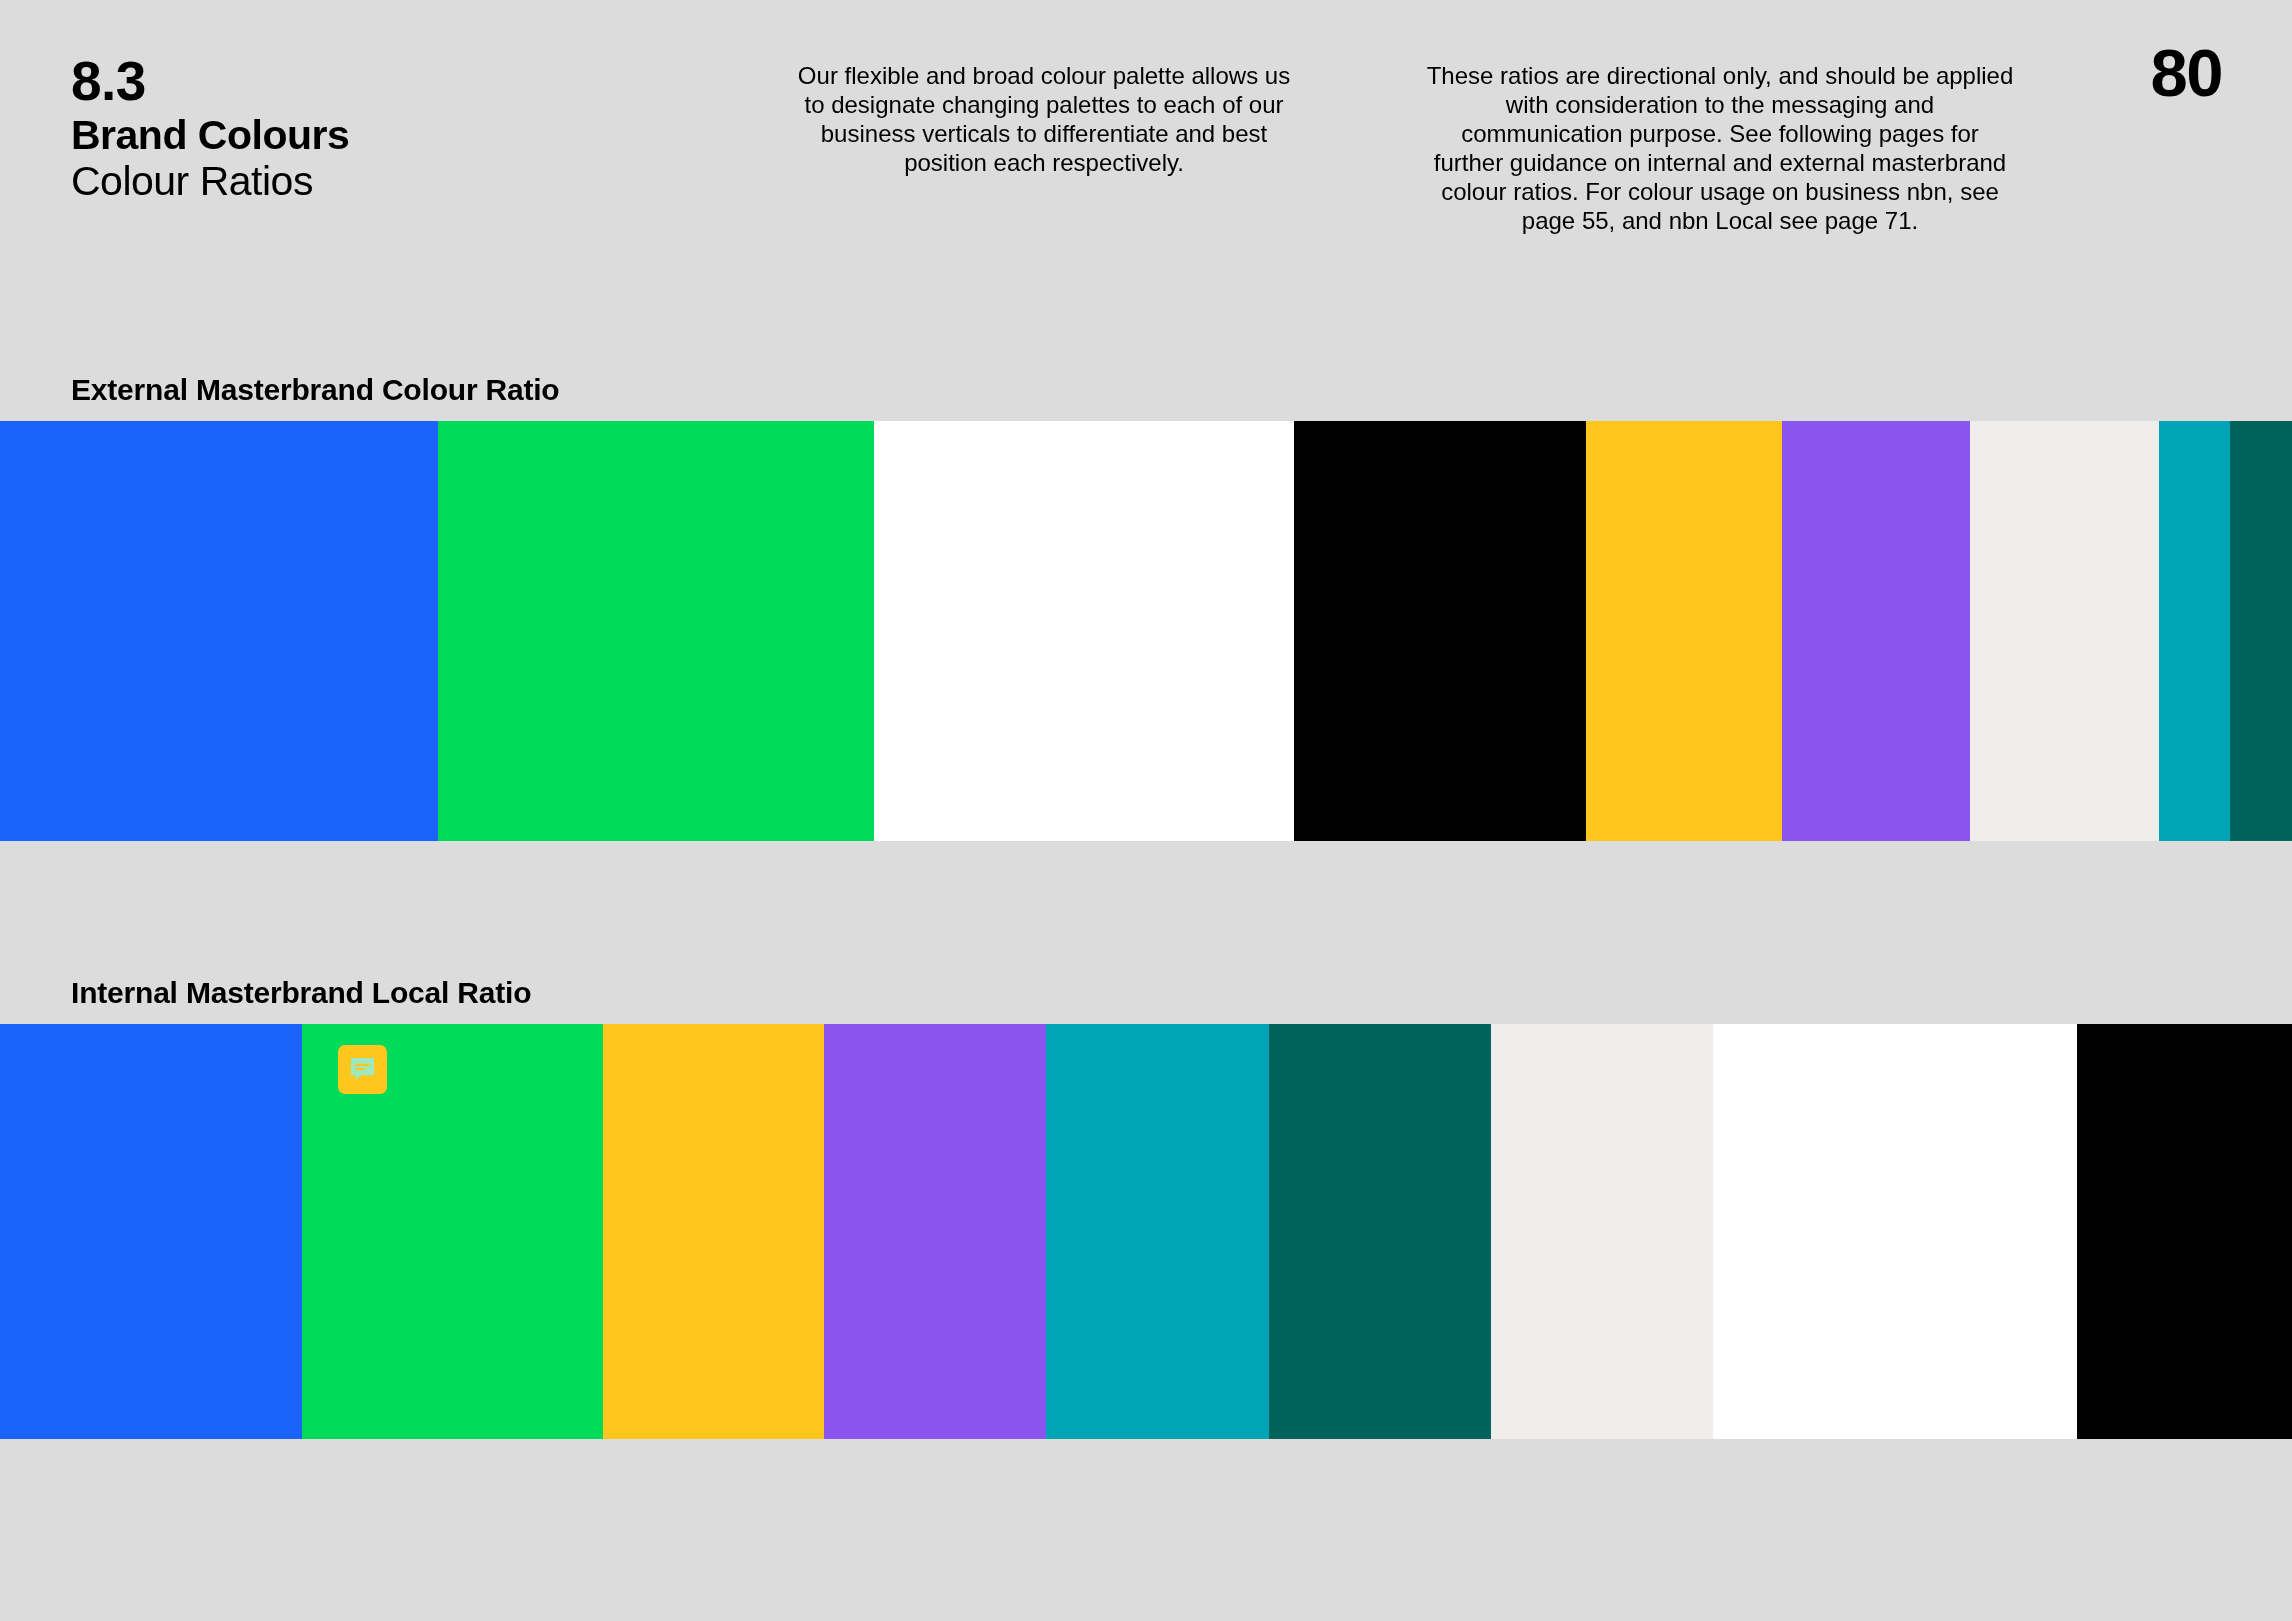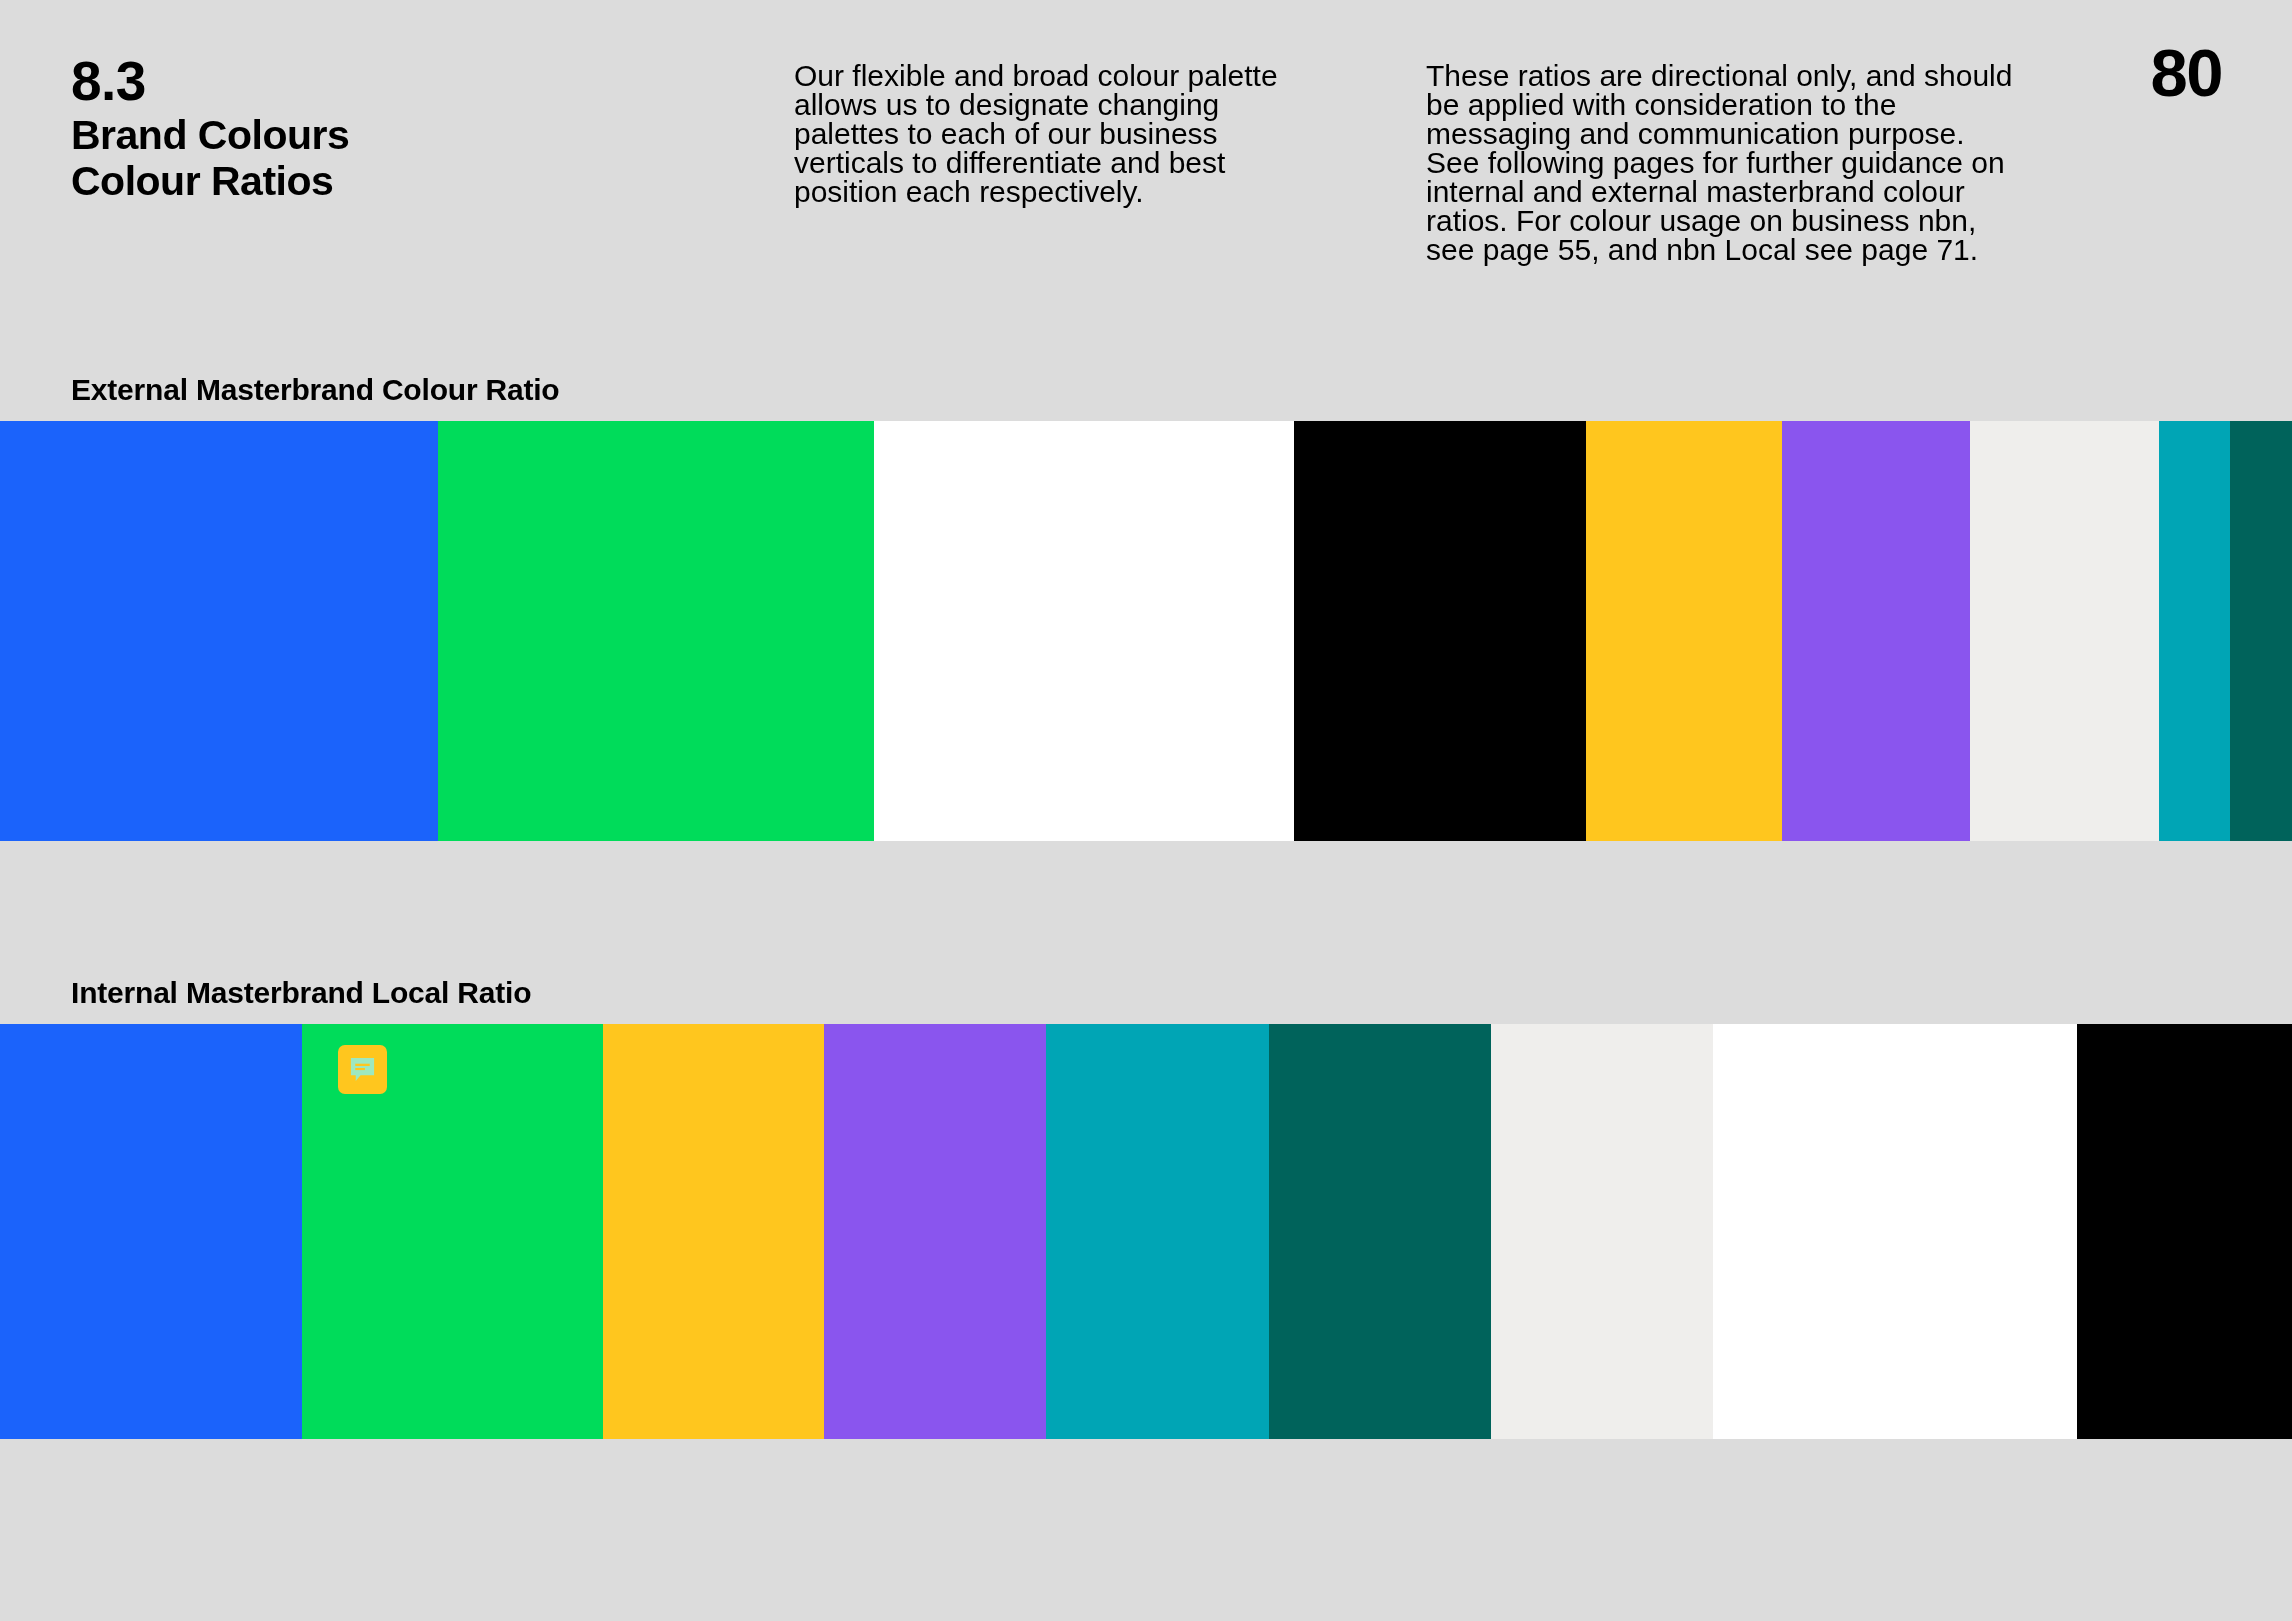--- a/index.html
+++ b/index.html
@@ -40,32 +40,33 @@
   }
   .title-main {
     font-size: 41px;
     font-weight: bold;
     letter-spacing: -0.5px;
     line-height: 1.12;
     margin: 0;
   }
   .title-sub {
     font-size: 41px;
-    font-weight: bold;
+    font-weight: normal;
     letter-spacing: -0.5px;
     line-height: 1.12;
     margin: 0;
   }
 
   .intro-col {
     position: absolute;
     top: 61px;
-    font-size: 30px;
+    font-size: 24px;
     line-height: 29px;
     letter-spacing: 0px;
+    text-align: center;
   }
   .intro-col-1 {
     left: 794px;
     width: 500px;
   }
   .intro-col-2 {
     left: 1426px;
     width: 588px;
   }
 

